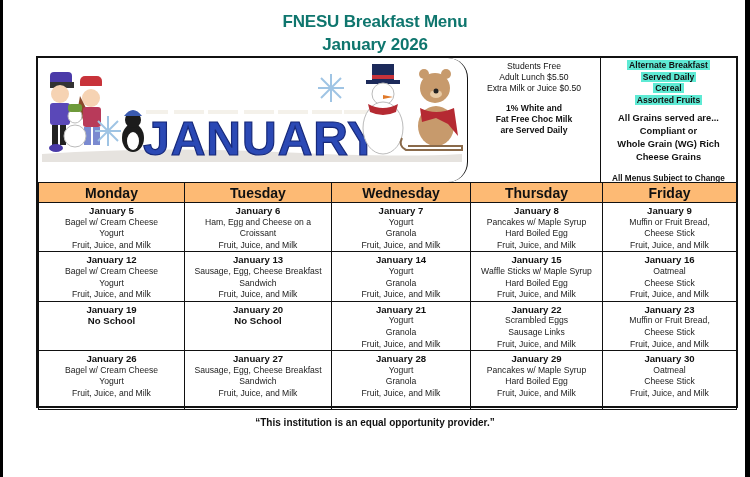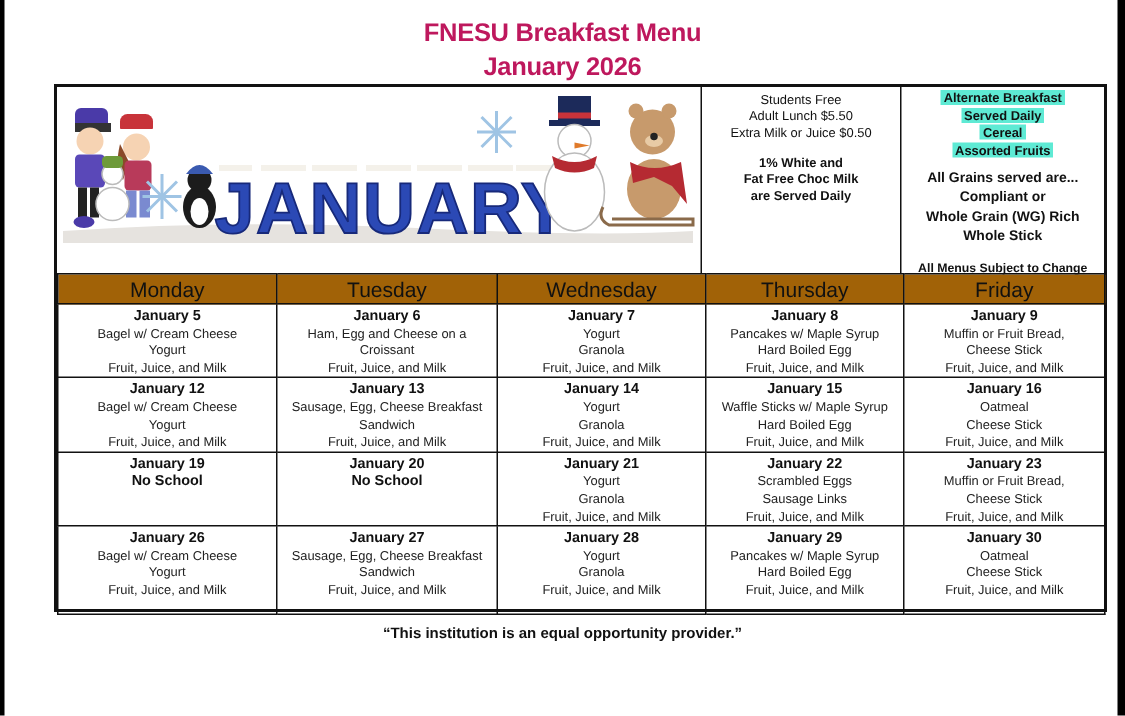--- a/index.html
+++ b/index.html
@@ -5,32 +5,32 @@
   html, body { margin: 0; padding: 0; }
   body {
     width: 750px; height: 477px; overflow: hidden;
     background: #ffffff; position: relative;
     font-family: "Liberation Sans", sans-serif; color: #111;
   }
   .edge-left { position: absolute; left: 0; top: 0; width: 3px; height: 477px; background: #000; }
   .edge-right { position: absolute; right: 0; top: 0; width: 5px; height: 477px; background: #000; }
   .title {
     position: absolute; left: 0; width: 750px; text-align: center;
-    font-weight: bold; font-size: 17px; letter-spacing: -0.2px; color: #be185d;
+    font-weight: bold; font-size: 17px; letter-spacing: -0.2px; color: #0f766e;
   }
   .title.l1 { top: 12px; }
   .title.l2 { top: 35px; }
 
   .sheet {
     position: absolute; left: 36px; top: 56px; width: 702px; height: 352px;
     border: 2px solid #111; box-sizing: border-box;
   }
   .banner {
     position: absolute; left: 0; top: 0; width: 430px; height: 124px;
-    border-right: 1.5px solid #111; box-sizing: border-box; overflow: hidden;
+    border-right: 1.5px solid #111; box-sizing: border-box; overflow: hidden; border-radius: 20px;
   }
   .prices {
     position: absolute; left: 430px; top: 0; width: 133px; height: 124px;
     border-right: 1.5px solid #111; box-sizing: border-box;
     text-align: center; font-size: 8.6px; line-height: 11.2px; padding-top: 3px;
   }
   .prices .hd { text-decoration: underline; font-size: 9.5px; }
   .prices .b { font-weight: bold; }
   .alt {
     position: absolute; left: 563px; top: 0; width: 135px; height: 124px;
@@ -38,21 +38,21 @@
   }
   .hl { background: #5eead4; padding: 0 2px; }
   .alt .grains { font-size: 9.3px; line-height: 13px; margin-top: 6px; }
   .alt .change { position: absolute; left: 0; right: 0; bottom: 0px; font-size: 8.2px; }
 
   .grid {
     position: absolute; left: 0; top: 124px; width: 698px;
     border-collapse: collapse; table-layout: fixed;
   }
   .grid th {
-    background: #a16207; font-size: 14px; font-weight: normal; height: 19px;
+    background: #fdba74; font-size: 14px; font-weight: bold; height: 19px;
     border: 1.5px solid #111; padding: 0; color: #111;
   }
   .grid td {
     border: 1.5px solid #111; vertical-align: top; text-align: center;
     font-size: 8.6px; line-height: 11.6px; padding: 2px 1px 0 1px; color: #222;
   }
   .grid tr.r1 td { height: 45px; }
   .grid tr.r2 td { height: 46px; }
   .grid tr.r3 td { height: 46px; }
   .grid tr.r4 td { height: 56px; }
@@ -163,21 +163,21 @@
 
   <div class="alt">
     <div><span class="hl">Alternate Breakfast</span></div>
     <div><span class="hl">Served Daily</span></div>
     <div><span class="hl">Cereal</span></div>
     <div><span class="hl">Assorted Fruits</span></div>
     <div class="grains">
       <div>All Grains served are...</div>
       <div>Compliant or</div>
       <div>Whole Grain (WG) Rich</div>
-      <div>Whole Stick</div>
+      <div>Cheese Grains</div>
     </div>
     <div class="change">All Menus Subject to Change</div>
   </div>
 
   <table class="grid">
     <colgroup>
       <col style="width:146px">
         <col style="width:147px">
         <col style="width:139px">
         <col style="width:132px">

